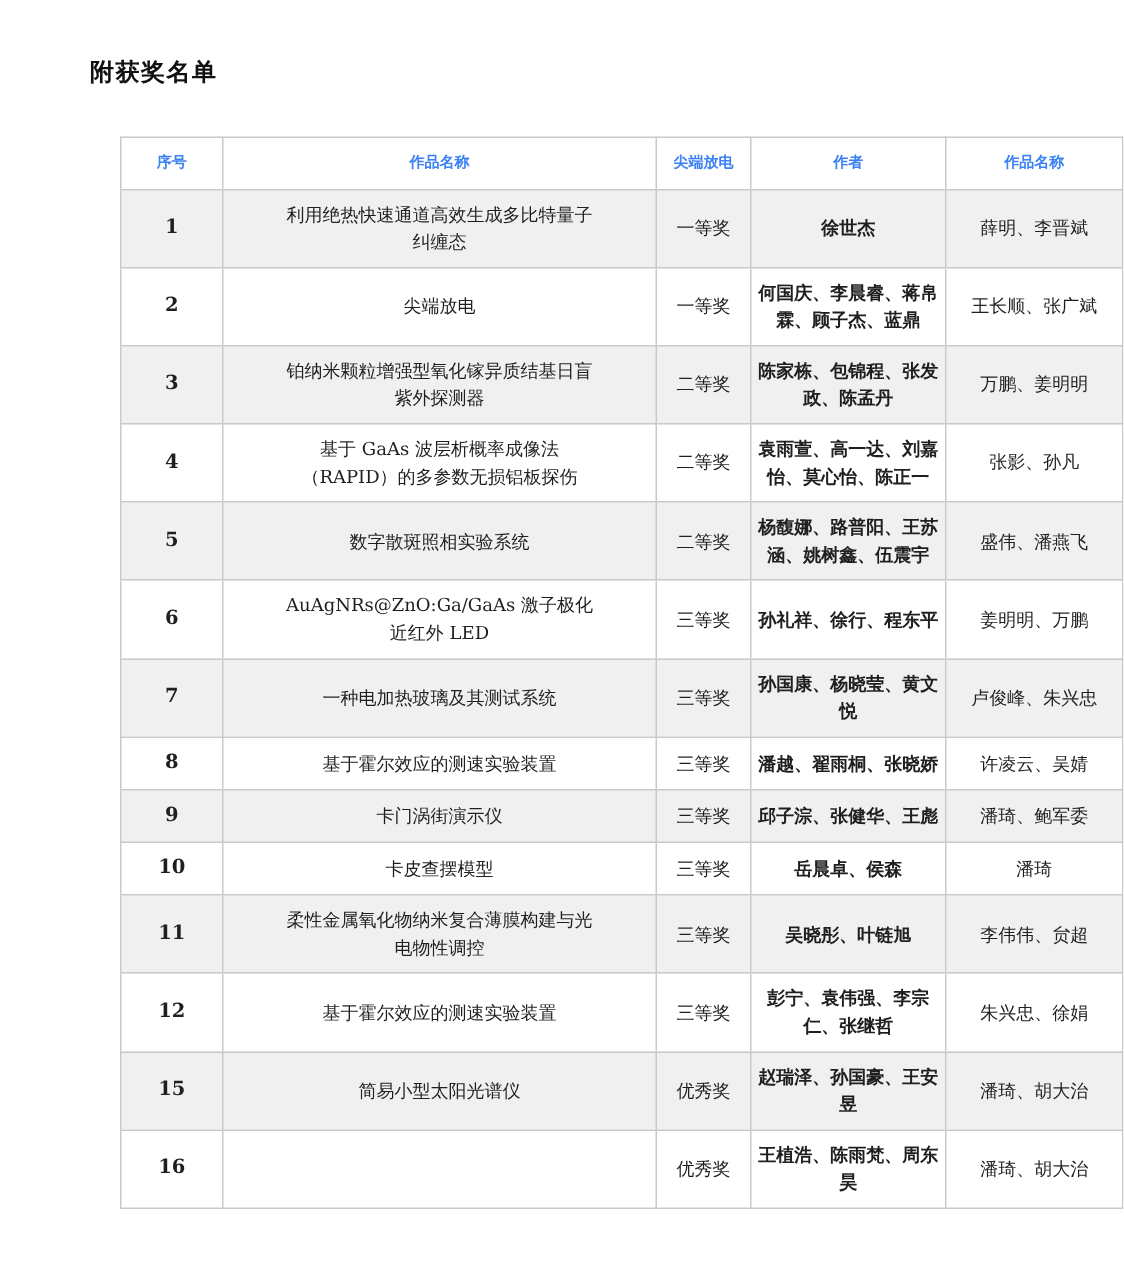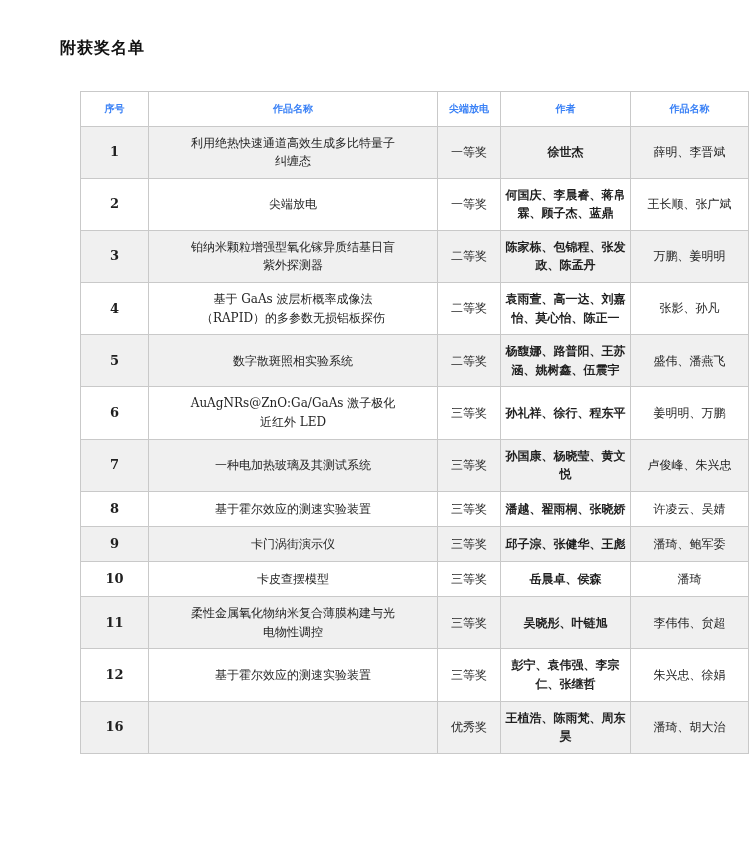--- a/index.html
+++ b/index.html
@@ -176,20 +176,27 @@
           <td>李伟伟、贠超</td>
         </tr>
         <tr>
           <td class="idx">12</td>
           <td><span class="wrap-title">基于霍尔效应的测速实验装置</span></td>
           <td>三等奖</td>
           <td><span class="wrap-auth">彭宁、袁伟强、李宗仁、张继哲</span></td>
           <td>朱兴忠、徐娟</td>
         </tr>
         <tr>
+          <td class="idx">15</td>
+          <td><span class="wrap-title">简易小型太阳光谱仪</span></td>
+          <td>优秀奖</td>
+          <td><span class="wrap-auth">赵瑞泽、孙国豪、王安昱</span></td>
+          <td>潘琦、胡大治</td>
+        </tr>
+        <tr>
           <td class="idx">16</td>
           <td></td>
           <td>优秀奖</td>
           <td><span class="wrap-auth">王植浩、陈雨梵、周东昊</span></td>
           <td>潘琦、胡大治</td>
         </tr>
       </tbody>
   </table>
 
 </div>

